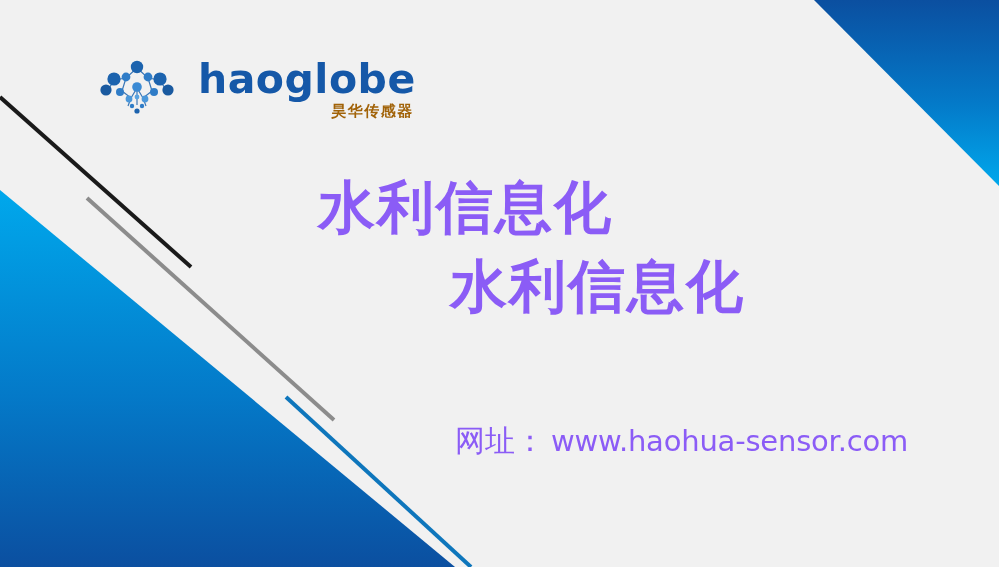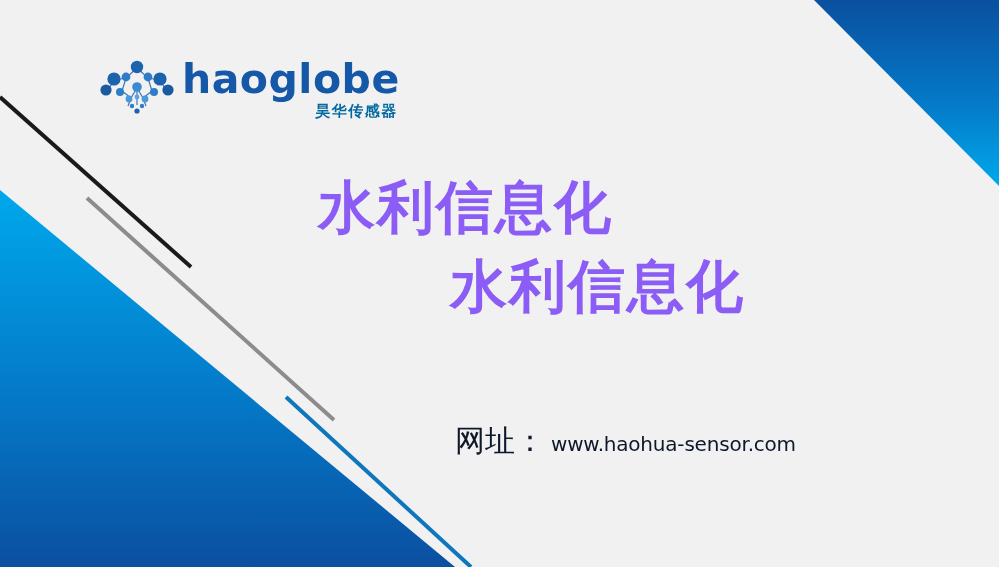--- a/index.html
+++ b/index.html
@@ -35,41 +35,41 @@
     top: 58px;
     display: flex;
     align-items: flex-start;
   }
   .logo-mark {
     width: 78px;
     height: 58px;
     flex: none;
   }
   .logo-text {
-    margin-left: 6px;
+    margin-left: 22px;
     display: flex;
     flex-direction: column;
     align-items: flex-end;
     padding-top: 2px;
     justify-content: flex-end;
   }
   .logo-wordmark {
     font-family: "DejaVu Sans", sans-serif;
     font-size: 41px;
     font-weight: 700;
     line-height: 0.95;
     letter-spacing: 0.5px;
     color: #1558a8;
   }
   .logo-sub {
     font-family: "DejaVu Sans", sans-serif;
     font-size: 15px;
     font-weight: 700;
     letter-spacing: 1.5px;
-    color: #0369a1;
+    color: #a16207;
     margin-top: 3px;
     margin-right: 2px;
   }
 
   
   .title-block {
     position: absolute;
     left: 318px;
     top: 168px;
     width: 620px;
@@ -87,31 +87,31 @@
     padding-left: 132px;
   }
 
   
   .url-line {
     position: absolute;
     left: 455px;
     top: 421px;
     display: flex;
     align-items: baseline;
-    color: #0f172a;
+    color: #8b5cf6;
     white-space: nowrap;
   }
   .url-label {
     font-family: "DejaVu Sans", sans-serif;
     font-size: 30px;
     letter-spacing: 0px;
   }
   .url-value {
     font-family: "DejaVu Sans", sans-serif;
-    font-size: 20px;
+    font-size: 29px;
     margin-left: 6px;
     letter-spacing: -0.2px;
   }
 </style>
 </head>
 <body>
 
 <div class="slide">
 
   <svg class="bg-svg" viewBox="0 0 999 567" preserveAspectRatio="none">

